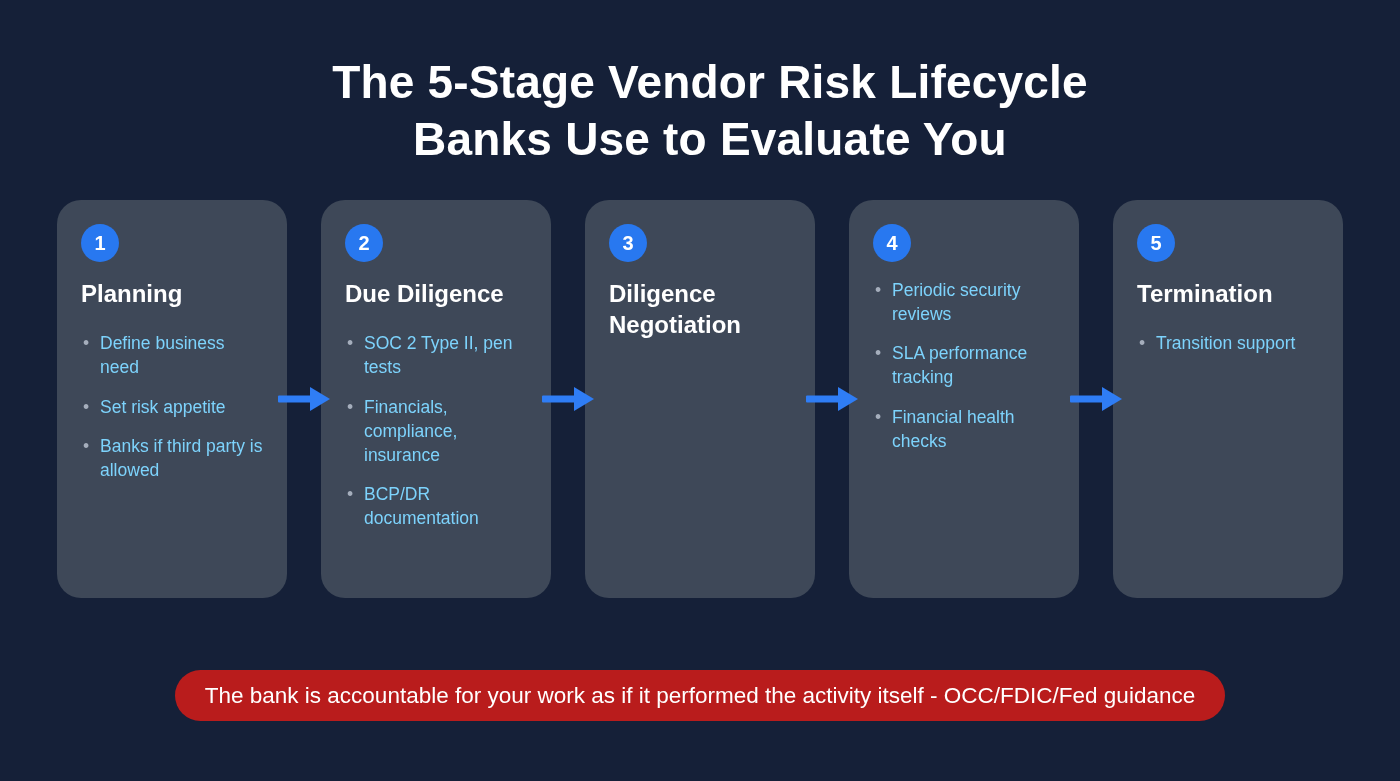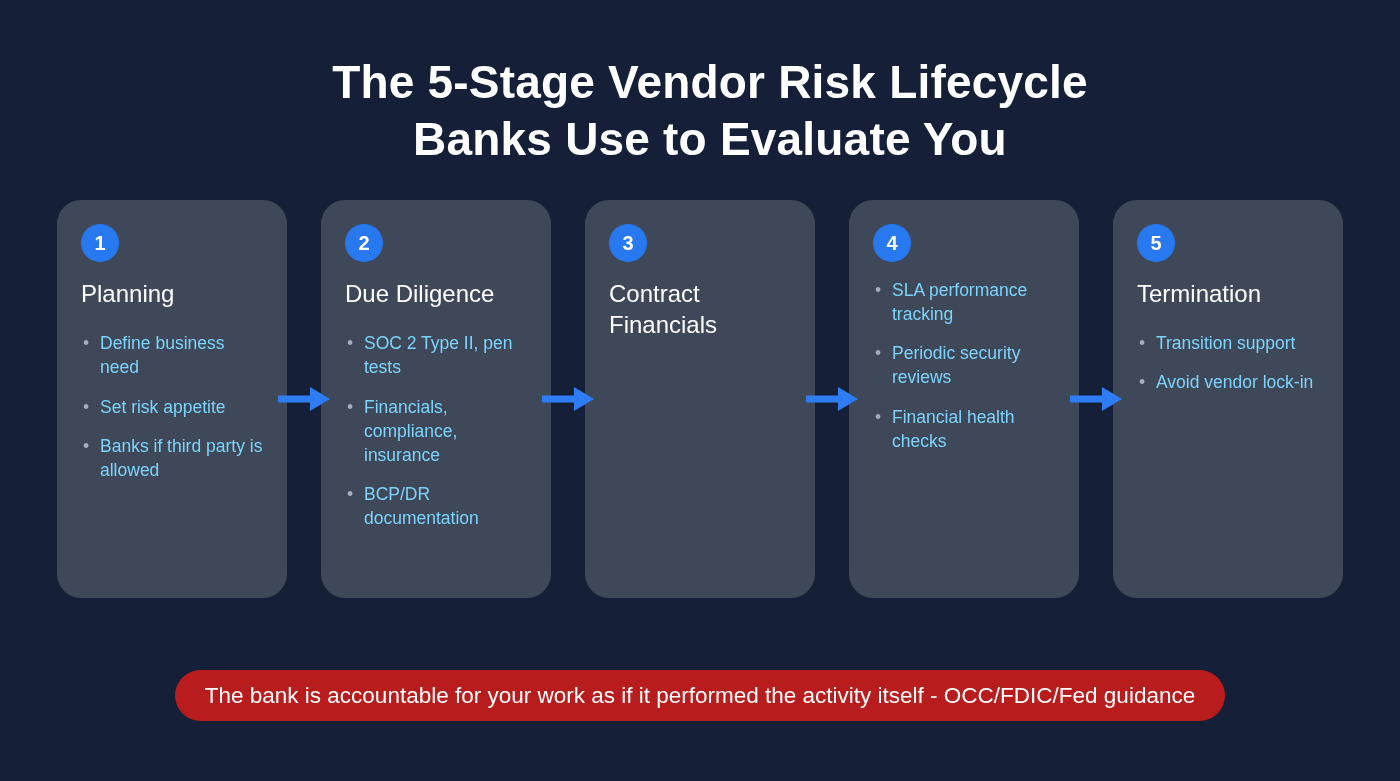--- a/index.html
+++ b/index.html
@@ -55,21 +55,21 @@
     display: flex;
     align-items: center;
     justify-content: center;
     margin: 0 0 16px 0;
   }
   .card-title {
     margin: 16px 0 22px 0;
     color: #ffffff;
     font-size: 24px;
     line-height: 1.3;
-    font-weight: 400;
+    font-weight: 700;
     max-width: 175px;
   }
   .bullets {
     list-style: none;
     margin: 0;
     padding: 0;
   }
   .bullets li {
     position: relative;
     padding-left: 19px;
@@ -154,52 +154,51 @@
 
     <div class="arrow">
       <svg width="56" height="28" viewBox="0 0 56 28" aria-hidden="true">
         <rect x="2" y="10.5" width="34" height="7" rx="1" fill="#2f7df5"></rect>
         <path d="M34 2 L54 14 L34 26 Z" fill="#2f7df5"></path>
       </svg>
     </div>
 
     <section class="card">
       <div class="badge">3</div>
-      <h2 class="card-title">Contract Financials</h2>
+      <h2 class="card-title">Diligence Negotiation</h2>
     </section>
 
     <div class="arrow">
       <svg width="56" height="28" viewBox="0 0 56 28" aria-hidden="true">
         <rect x="2" y="10.5" width="34" height="7" rx="1" fill="#2f7df5"></rect>
         <path d="M34 2 L54 14 L34 26 Z" fill="#2f7df5"></path>
       </svg>
     </div>
 
     <section class="card">
       <div class="badge">4</div>
       <ul class="bullets">
+        <li>Periodic security reviews</li>
         <li>SLA performance tracking</li>
-        <li>Periodic security reviews</li>
         <li>Financial health checks</li>
       </ul>
     </section>
 
     <div class="arrow">
       <svg width="56" height="28" viewBox="0 0 56 28" aria-hidden="true">
         <rect x="2" y="10.5" width="34" height="7" rx="1" fill="#2f7df5"></rect>
         <path d="M34 2 L54 14 L34 26 Z" fill="#2f7df5"></path>
       </svg>
     </div>
 
     <section class="card">
       <div class="badge">5</div>
       <h2 class="card-title">Termination</h2>
       <ul class="bullets">
         <li>Transition support</li>
-        <li>Avoid vendor lock-in</li>
       </ul>
     </section>
 
   </div>
 
   <div class="banner-wrap">
     <div class="banner">The bank is accountable for your work as if it performed the activity itself - OCC/FDIC/Fed guidance</div>
   </div>
 
 </div>

